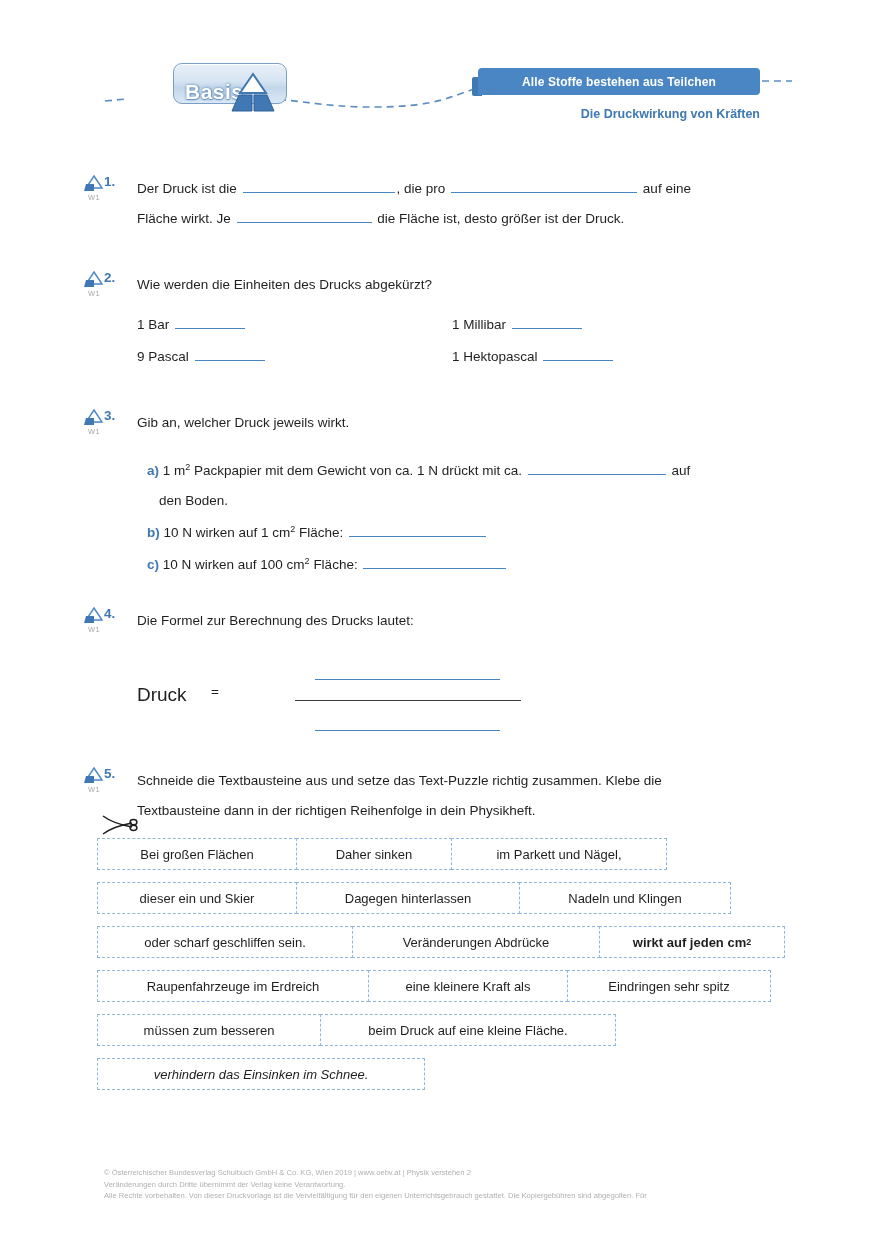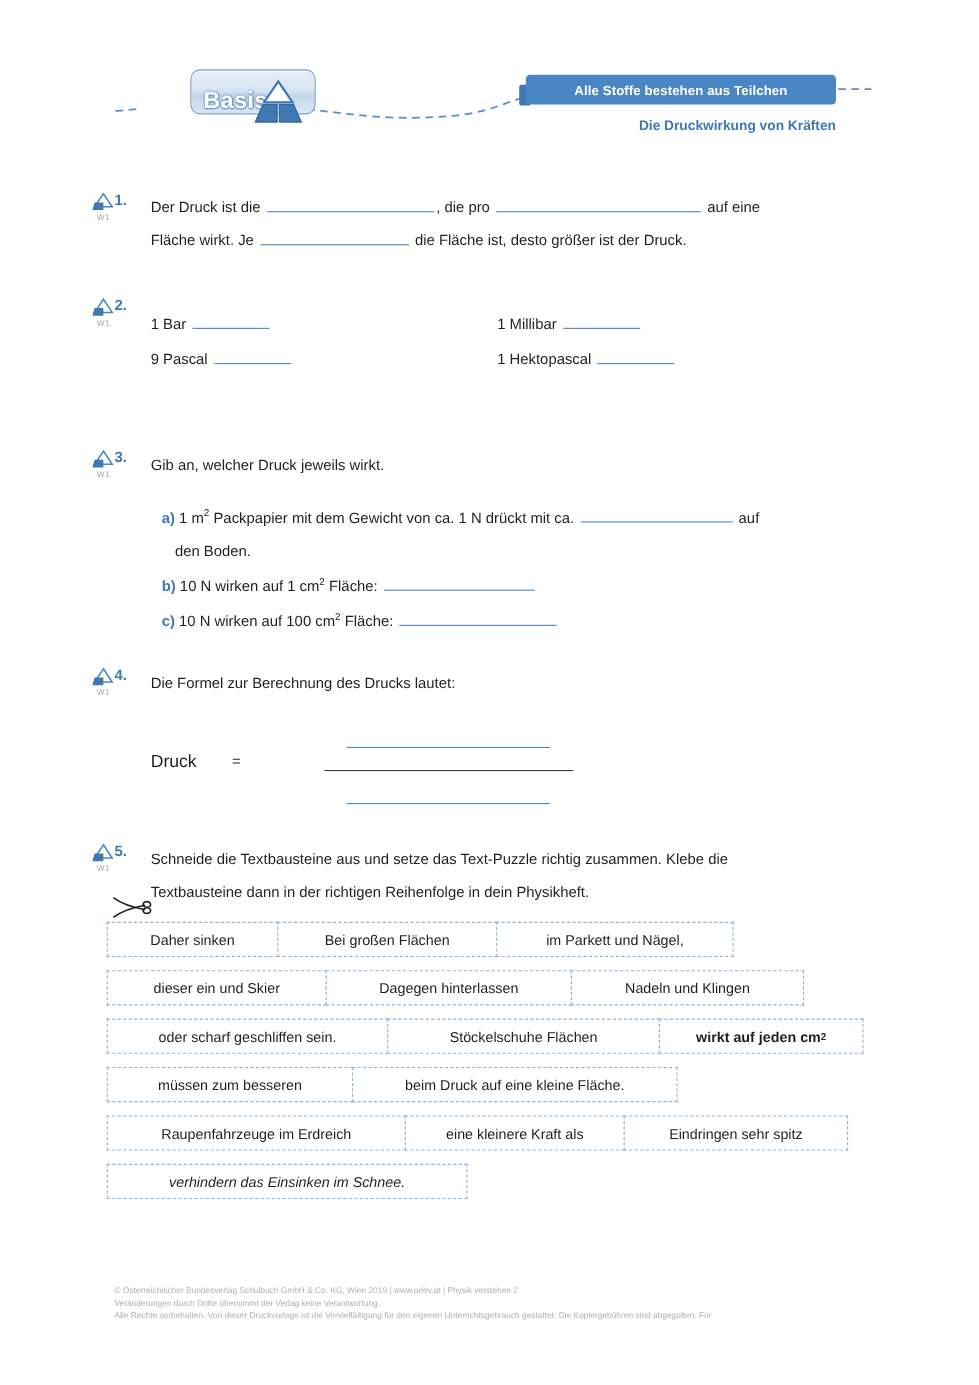--- a/index.html
+++ b/index.html
@@ -83,21 +83,21 @@
   }
 
   .sub-label { font-weight: bold; color: #3f78b3; }
   sup { font-size: 9px; vertical-align: super; line-height: 0; }
 
   .units-grid { position: relative; }
   .unit-cell { position: absolute; font-size: 13.5px; white-space: nowrap; }
 
   
   .formula { position: absolute; }
-  .formula-word { position: absolute; font-size: 16px; }
+  .formula-word { position: absolute; font-size: 19px; }
   .formula-eq { position: absolute; font-size: 13.5px; }
   .frac-num {
     position: absolute; border-bottom: 1.6px solid #4a86c3;
     height: 0; width: 185px;
   }
   .frac-bar {
     position: absolute; border-bottom: 1.6px solid #3a3a3a;
     height: 0; width: 226px;
   }
   .frac-den {
@@ -184,20 +184,21 @@
   <div class="q" style="top:270px;">
     <span class="q-icon" style="top:1px;">
       <svg width="22" height="18" viewBox="0 0 22 18">
         <polygon points="11,1 19,13 3,13" fill="none" stroke="#4a86c3" stroke-width="1.4"></polygon>
         <polygon points="3,9 11,9 11,16 1,16" fill="#3f78b3"></polygon>
       </svg>
     </span>
     <span class="q-w1" style="top:19px;">W1</span>
     <span class="q-num" style="top:0px;">2.</span>
     <div class="q-body">
+      <div class="line">Wie werden die Einheiten des Drucks abgekürzt?</div>
       <div class="units-grid" style="height:64px; margin-top:14px;">
         <div class="unit-cell" style="left:0px; top:0px;">
           <span>1 Bar</span>
           <span class="blank" style="width:70px;"></span>
         </div>
         <div class="unit-cell" style="left:315px; top:0px;">
           <span>1 Millibar</span>
           <span class="blank" style="width:70px;"></span>
         </div>
         <div class="unit-cell" style="left:0px; top:32px;">
@@ -286,70 +287,70 @@
     <g stroke="#1f1f1f" stroke-width="1.5" fill="none">
       <path d="M4 4 C 12 10, 22 13, 33 15"></path>
       <path d="M4 22 C 12 16, 22 13, 33 11"></path>
       <ellipse cx="34.5" cy="15.8" rx="3.4" ry="2.6"></ellipse>
       <ellipse cx="34.5" cy="10.2" rx="3.4" ry="2.6"></ellipse>
     </g>
   </svg>
 
   <div class="puzzle">
     <div class="puzzle-row">
+      <div class="piece" style="width:200px;">
+          <span>Bei großen Flächen</span>
+        </div>
       <div class="piece" style="width:156px;">
           <span>Daher sinken</span>
         </div>
-      <div class="piece" style="width:200px;">
-          <span>Bei großen Flächen</span>
-        </div>
       <div class="piece" style="width:216px;">
           <span>im Parkett und Nägel,</span>
         </div>
     </div>
     <div class="puzzle-row">
       <div class="piece" style="width:200px;">
           <span>dieser ein und Skier</span>
         </div>
       <div class="piece" style="width:224px;">
           <span>Dagegen hinterlassen</span>
         </div>
       <div class="piece" style="width:212px;text-align:right;">
           <span>Nadeln und Klingen</span>
         </div>
     </div>
     <div class="puzzle-row">
       <div class="piece" style="width:256px;">
           <span>oder scharf geschliffen sein.</span>
         </div>
       <div class="piece" style="width:248px;">
-          <span>Stöckelschuhe Flächen</span>
+          <span>Veränderungen Abdrücke</span>
         </div>
       <div class="piece" style="width:186px;font-weight:bold;">
           <span>wirkt auf jeden cm</span>
           <sup>2</sup>
         </div>
     </div>
     <div class="puzzle-row">
+      <div class="piece" style="width:272px;">
+          <span>Raupenfahrzeuge im Erdreich</span>
+        </div>
+      <div class="piece" style="width:200px;">
+          <span>eine kleinere Kraft als</span>
+        </div>
+      <div class="piece" style="width:204px;">
+          <span>Eindringen sehr spitz</span>
+        </div>
+    </div>
+    <div class="puzzle-row">
       <div class="piece" style="width:224px;">
           <span>müssen zum besseren</span>
         </div>
       <div class="piece" style="width:296px;">
           <span>beim Druck auf eine kleine Fläche.</span>
-        </div>
-    </div>
-    <div class="puzzle-row">
-      <div class="piece" style="width:272px;">
-          <span>Raupenfahrzeuge im Erdreich</span>
-        </div>
-      <div class="piece" style="width:200px;">
-          <span>eine kleinere Kraft als</span>
-        </div>
-      <div class="piece" style="width:204px;">
-          <span>Eindringen sehr spitz</span>
         </div>
     </div>
     <div class="puzzle-row">
       <div class="piece" style="width:328px;font-style:italic;">
           <span>verhindern das Einsinken im Schnee.</span>
         </div>
     </div>
   </div>
 
   <div class="footer">

